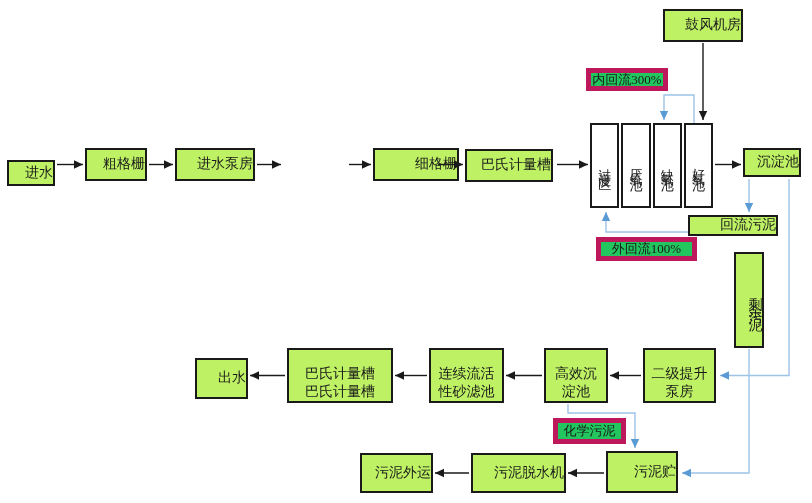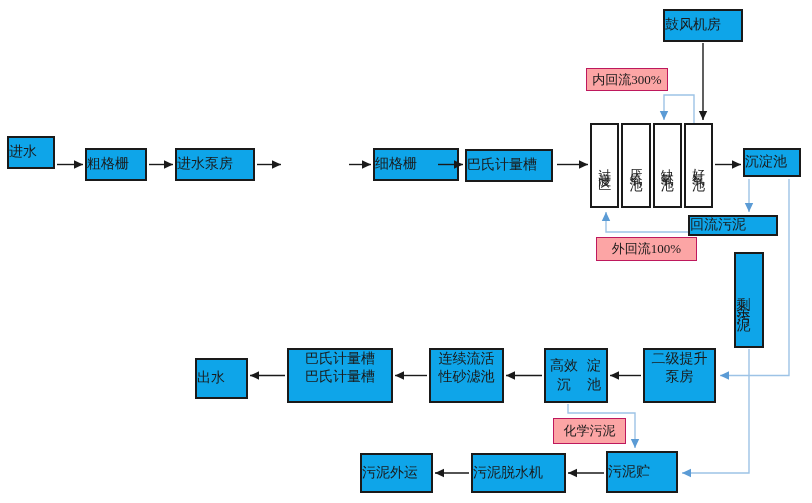--- a/index.html
+++ b/index.html
@@ -1,28 +1,28 @@
 <!DOCTYPE html>
 <html><head>
 <meta charset="utf-8">
 <style>
   html,body{margin:0;padding:0;background:#ffffff;}
   #canvas{
     position:relative;width:812px;height:503px;background:#ffffff;overflow:hidden;
     font-family:"Liberation Serif","DejaVu Serif",serif;color:#1a1a1a;
   }
   .node{
-    position:absolute;box-sizing:border-box;background:#0ea5e9;
+    position:absolute;box-sizing:border-box;background:#bef264;
     border:2px solid #1a1a1a;
-    display:flex;align-items:center;justify-content:flex-start;
+    display:flex;align-items:center;justify-content:flex-end;
     text-align:center;font-size:14px;line-height:1.3;
   }
   .label-box{
-    position:absolute;box-sizing:border-box;background:#fca5a5;
-    border:1px solid #be185d;
+    position:absolute;box-sizing:border-box;background:#22c55e;
+    border:5px solid #be185d;
     display:flex;align-items:center;justify-content:center;
     text-align:left;font-size:13px;color:#1a1a1a;
   }
   .bioreactor{
     position:absolute;display:flex;gap:2px;box-sizing:border-box;
   }
   .bio-col{
     flex:1;box-sizing:border-box;border:2px solid #1a1a1a;background:#fff;
     display:flex;align-items:center;justify-content:center;
   }
@@ -34,21 +34,21 @@
     writing-mode:vertical-rl;text-orientation:upright;
     letter-spacing:7px;font-size:14px;line-height:1;
   }
   #connectors{position:absolute;left:0;top:0;pointer-events:none;}
 </style>
 </head>
 <body>
 
 <div id="canvas">
 
-  <div class="node" style="left:7px;top:136px;width:48px;height:33px">
+  <div class="node" style="left:7px;top:160px;width:48px;height:26px">
     <span>进水</span>
   </div>
 
   <div class="node" style="left:85px;top:148px;width:62px;height:33px">
     <span>粗格栅</span>
   </div>
 
   <div class="node" style="left:175px;top:148px;width:80px;height:33px">
     <span>进水泵房</span>
   </div>
@@ -108,21 +108,21 @@
   <div class="node" style="left:287px;top:348px;width:106px;height:55px;flex-direction:column">
     <span>巴氏计量槽</span>
     <span>巴氏计量槽</span>
   </div>
 
   <div class="node" style="left:429px;top:348px;width:75px;height:55px;flex-direction:column">
     <span>连续流活</span>
     <span>性砂滤池</span>
   </div>
 
-  <div class="node" style="left:544px;top:348px;width:64px;height:55px;flex-direction:row">
+  <div class="node" style="left:544px;top:348px;width:64px;height:55px;flex-direction:column">
     <span>高效沉</span>
     <span>淀池</span>
   </div>
 
   <div class="node" style="left:643px;top:348px;width:73px;height:55px;flex-direction:column">
     <span>二级提升</span>
     <span>泵房</span>
   </div>
 
   <div class="label-box" style="left:553px;top:418px;width:73px;height:26px">

